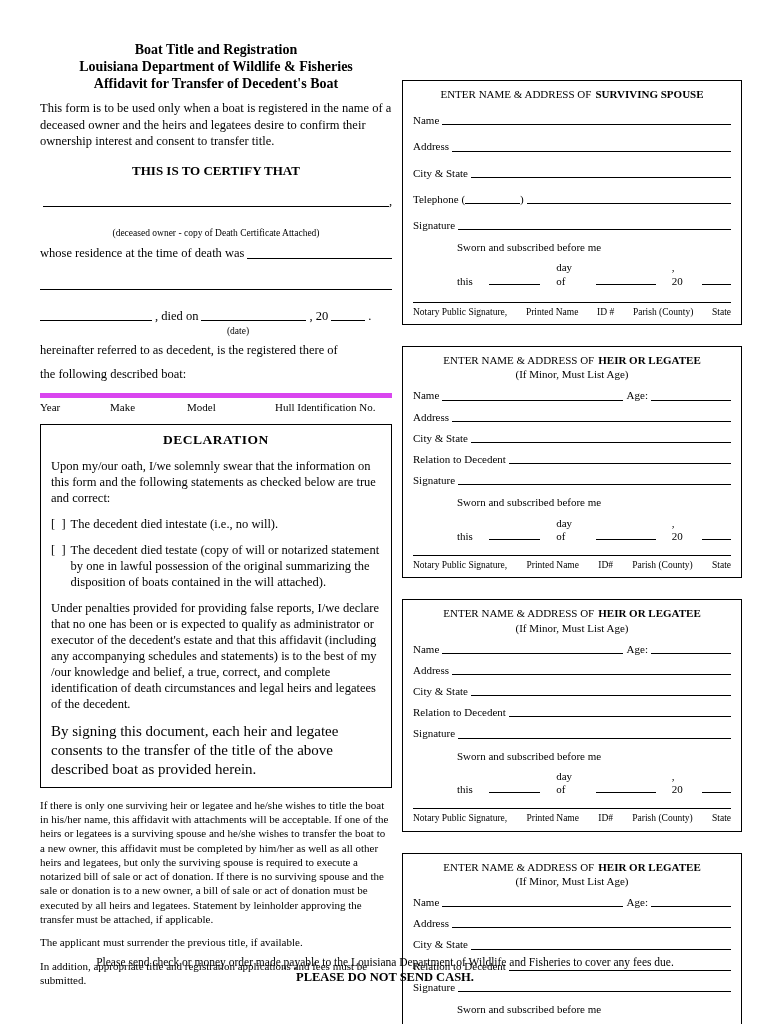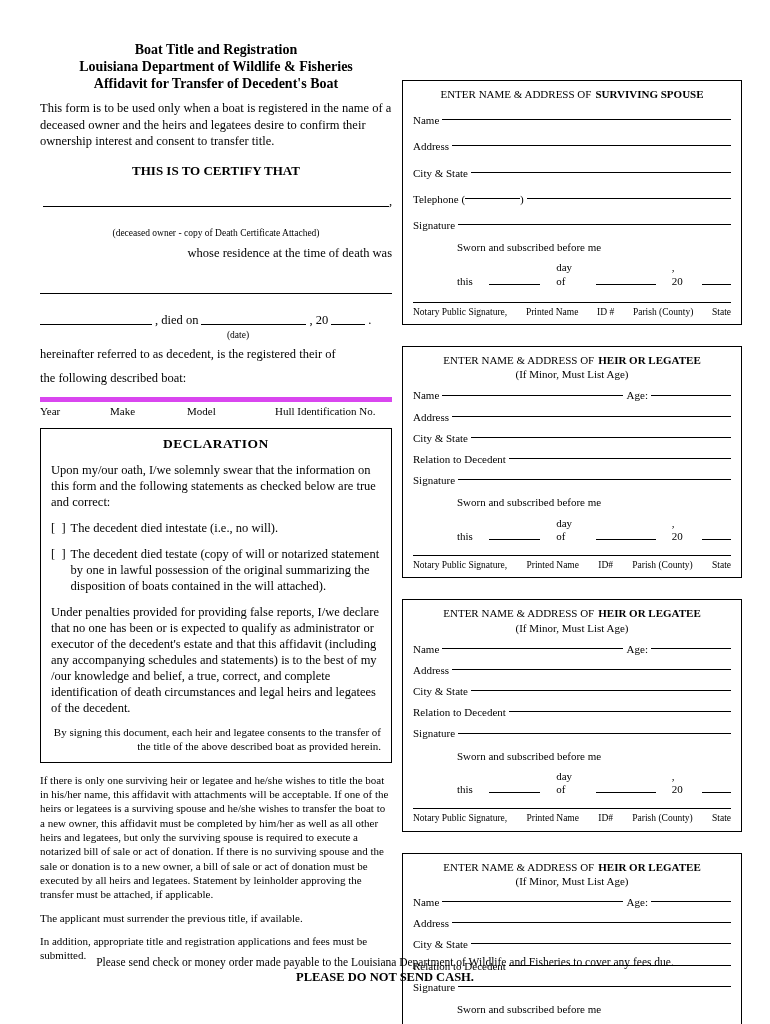--- a/index.html
+++ b/index.html
@@ -14,49 +14,49 @@
   .left-col { position:absolute; left:40px; top:42px; width:352px; font-size:12.5px; line-height:1.32; }
   .doc-title { font-weight:bold; font-size:14px; line-height:1.2; text-align:center; }
   .intro { margin-top:8px; }
   .certify-heading { margin-top:12px; text-align:center; font-weight:bold; font-size:13px; }
   .row { display:flex; align-items:flex-end; }
   .fill { flex:1 1 auto; border-bottom:1px solid #000; margin:0 0 3px 3px; height:1px; }
   .blank { display:inline-block; border-bottom:1px solid #000; height:1px; margin-bottom:3px; }
   .w34{width:34px}.w55{width:55px}.w60{width:60px}.w70{width:70px}.w80{width:80px}.w105{width:105px}.w112{width:112px}
   .deceased-row { margin-top:14px; }
   .caption { font-size:9.5px; text-align:center; margin-top:17px; }
-  .residence-row { margin-top:6px;flex-direction:column; }
+  .residence-row { margin-top:6px; }
   .nowrap { white-space:nowrap; }
   .fullline { margin-top:16px; height:12px; border-bottom:1px solid #000; }
   .died-row { margin-top:18px; column-gap:3px; }
   .date-caption { width:160px; margin:1px 0 0 118px; }
   .bodyline { margin-top:4px; }
   .boat-line { margin-top:8px; }
   .btable { margin-top:10px; font-size:11px; }
   .trow { display:flex; border-top:5px solid #d946ef; padding-top:2px; }
   .trow2 { margin-top:20px; }
   .c-year{width:70px}.c-make{width:77px}.c-model{width:88px}.c-title{width:178px}
 
   .decl-box { border:1px solid #000; margin-top:10px; padding:6px 10px 8px; font-size:12.5px; line-height:1.28; }
   .decl-heading { font-weight:bold; text-align:center; font-size:13.5px; letter-spacing:.5px; margin-bottom:2px; }
   .decl-box p { margin-top:10px; }
   .check-line { display:flex; }
   .checkbox { white-space:pre; margin-right:5px; }
-  .decl-consent { font-size:11px; line-height:1.25;text-align:right; }
+  .decl-consent { font-size:15px; line-height:1.25; }
 
   .notes { margin-top:10px; font-size:11px; line-height:1.3; }
   .notes p { margin-top:9px; }
 
   
   .right-col { position:absolute; left:402px; top:80px; width:340px; }
   .rbox { border:1px solid #000; padding:7px 10px 6px; margin-bottom:21px; font-size:11px; line-height:1.2; background:#fff; }
   .rbox-title { text-align:center; font-size:11px; }
   .rbox-title b { margin-left:4px; }
   .rbox-sub { text-align:center; font-size:11px; margin-top:1px; }
-  .frow { display:flex; align-items:center; }
+  .frow { display:flex; align-items:flex-end; }
   .frow .fill { margin:0 0 2px 3px; }
   .frow .blank { margin-bottom:2px; }
   .spouse .frow { margin-top:13px; }
   .heir .frow { margin-top:8px; }
   .lbl { white-space:nowrap; }
   .age-lbl { margin-left:4px; margin-right:3px; }
   .sworn { margin-left:44px; margin-top:9px; }
   .sworn-row { display:flex; align-items:flex-end; column-gap:16px; margin-left:44px; margin-top:7px; }
   .notary-line { border-bottom:1px solid #000; margin-top:14px; height:1px; }
   .notary-row { display:flex; justify-content:space-between; margin-top:4px; font-size:9.5px; }
@@ -102,21 +102,21 @@
     <div class="row died-row">
       <span class="blank w112"></span>
       <span>, died on</span>
       <span class="blank w105"></span>
       <span>, 20</span>
       <span class="blank w34"></span>
       <span>.</span>
     </div>
     <div class="caption date-caption">(date)</div>
 
-    <p class="bodyline">hereinafter referred to as decedent, is the registered their of</p>
+    <p class="bodyline">hereinafter referred to as decedent, is the registered there of</p>
     <p class="bodyline boat-line">the following described boat:</p>
 
     <div class="btable">
       <div class="trow">
         <span class="c-year">Year</span>
         <span class="c-make">Make</span>
         <span class="c-model">Model</span>
         <span>Hull Identification No.</span>
       </div>
     </div>

